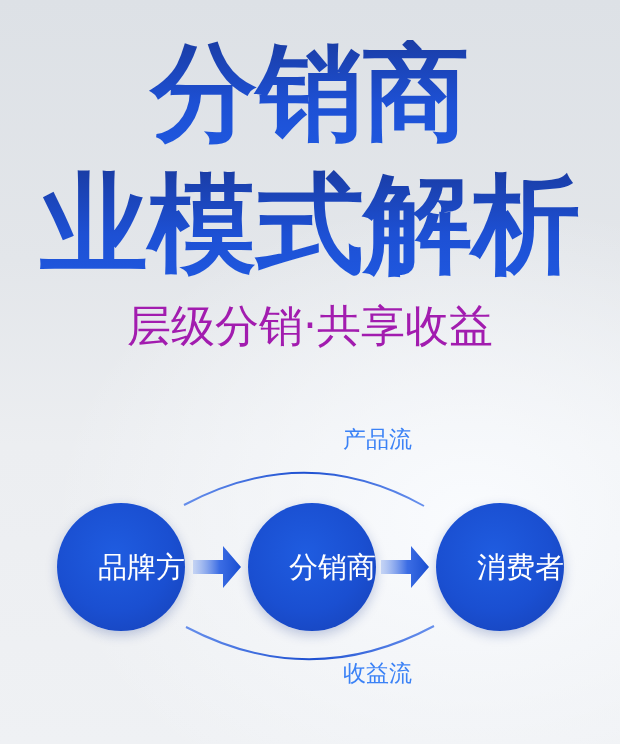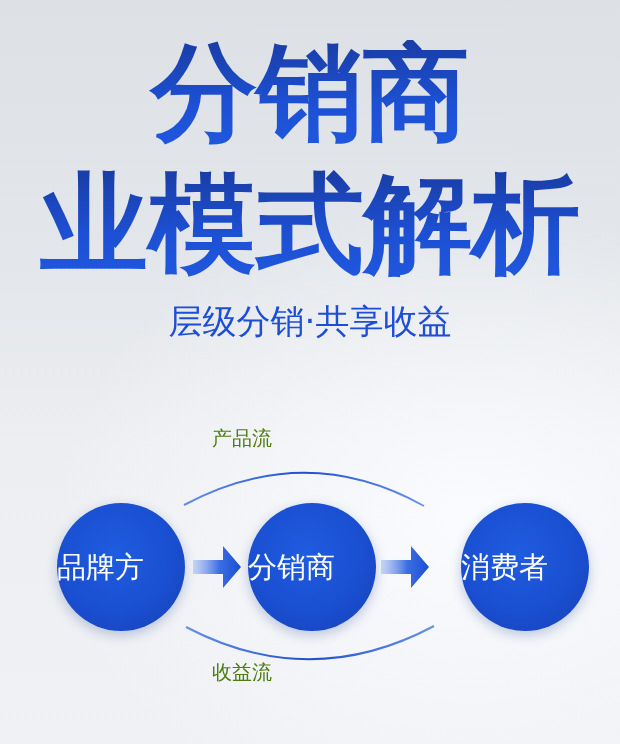--- a/index.html
+++ b/index.html
@@ -39,32 +39,32 @@
       top: 170px;
       font-size: 108px;
       letter-spacing: 0px;
     }
     .subtitle {
       position: absolute;
       top: 304px;
       left: 0;
       width: 620px;
       text-align: center;
-      font-size: 34px;
-      color: #1d4ed8;
+      font-size: 44px;
+      color: #a21caf;
       white-space: nowrap;
       line-height: 1;
     }
     .flow-label {
       position: absolute;
       left: 212px;
       width: 200px;
-      text-align: left;
-      font-size: 20px;
-      color: #4d7c0f;
+      text-align: right;
+      font-size: 23px;
+      color: #3b82f6;
       line-height: 1;
       white-space: nowrap;
     }
     .flow-label-top { top: 428px; }
     .flow-label-bottom { top: 662px; }
 
     .diagram-svg {
       position: absolute;
       left: 0;
       top: 0;
@@ -73,32 +73,32 @@
     }
     .node {
       position: absolute;
       width: 128px;
       height: 128px;
       border-radius: 50%;
       background: radial-gradient(circle at 45% 40%, #1f5ce0 0%, #1a4fd1 55%, #1640b5 100%);
       box-shadow: 0 4px 12px rgba(20, 50, 140, 0.25);
       display: flex;
       align-items: center;
-      justify-content: flex-start;
+      justify-content: flex-end;
       font-family: Liberation Serif, serif;
     }
     .node-label {
       color: #ffffff;
       font-size: 29px;
       line-height: 1;
       white-space: nowrap;
     }
     .node-brand { left: 57px; top: 503px; }
     .node-distributor { left: 248px; top: 503px; }
-    .node-consumer { left: 461px; top: 503px; }
+    .node-consumer { left: 436px; top: 503px; }
 
     .arrow {
       position: absolute;
       width: 48px;
       height: 42px;
     }
     .arrow-1 { left: 193px; top: 546px; }
     .arrow-2 { left: 381px; top: 546px; }
   </style>
 </head>

